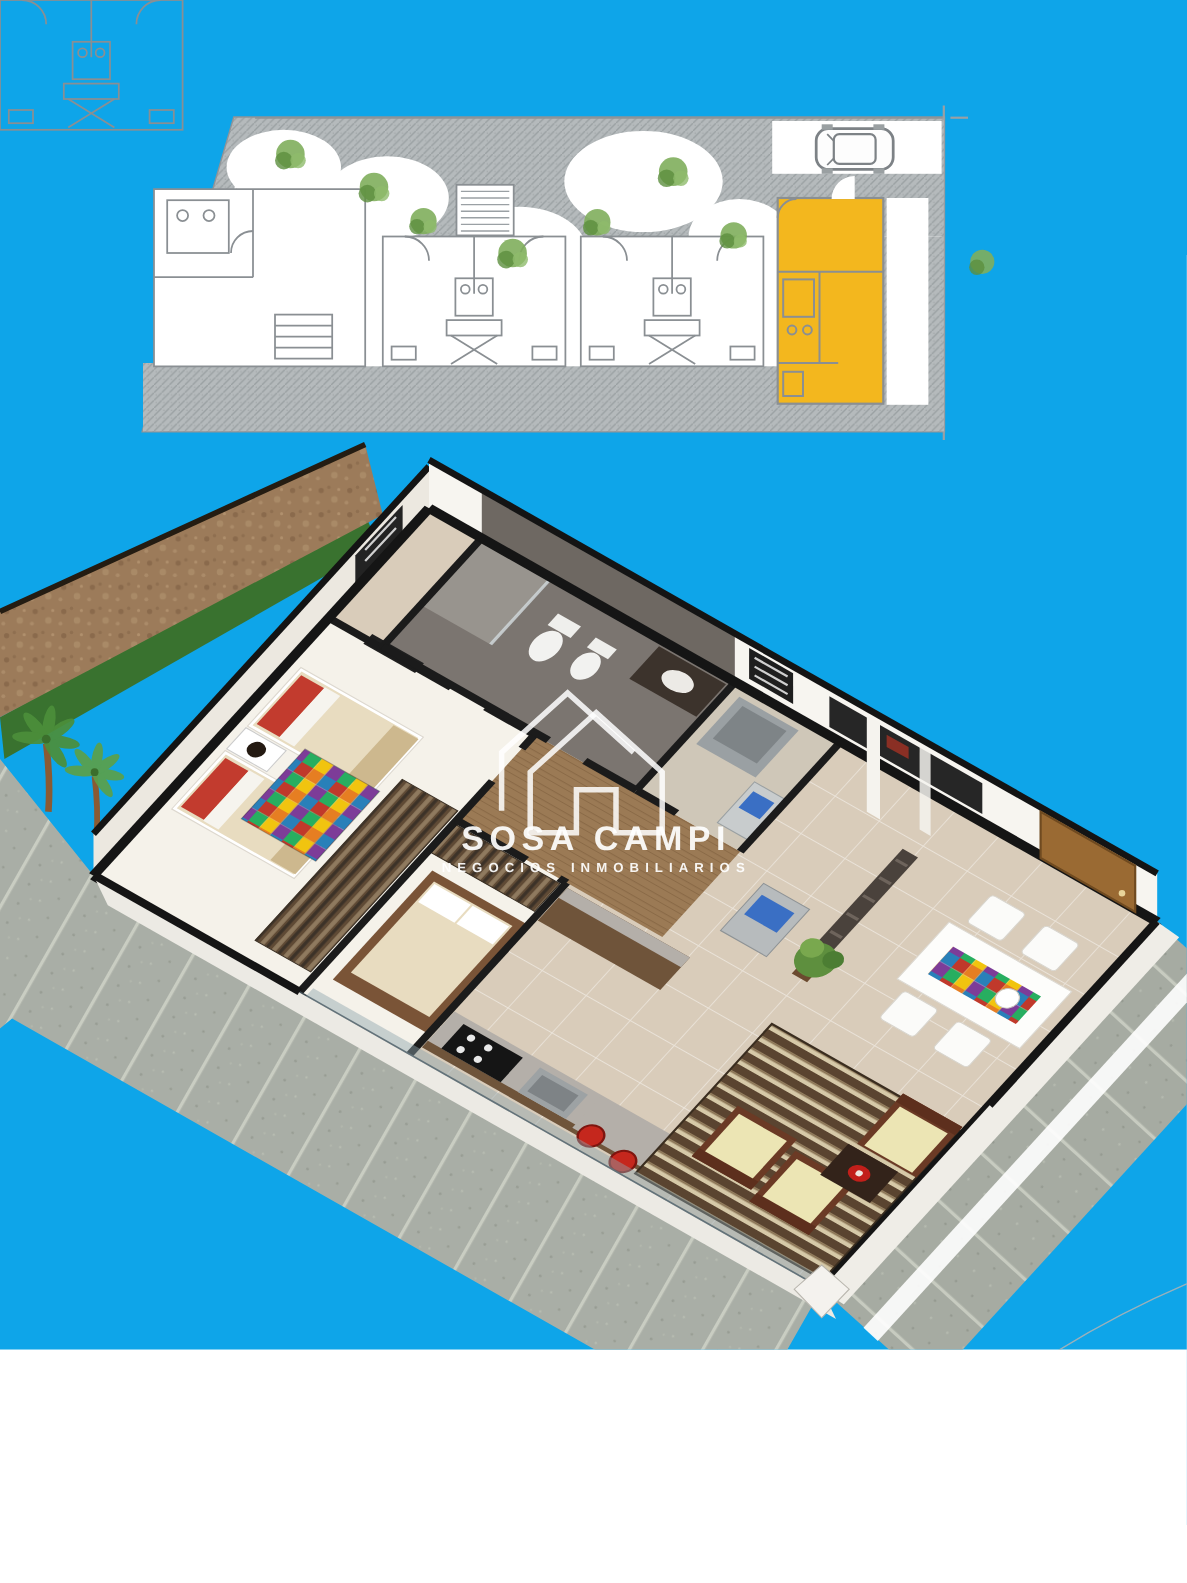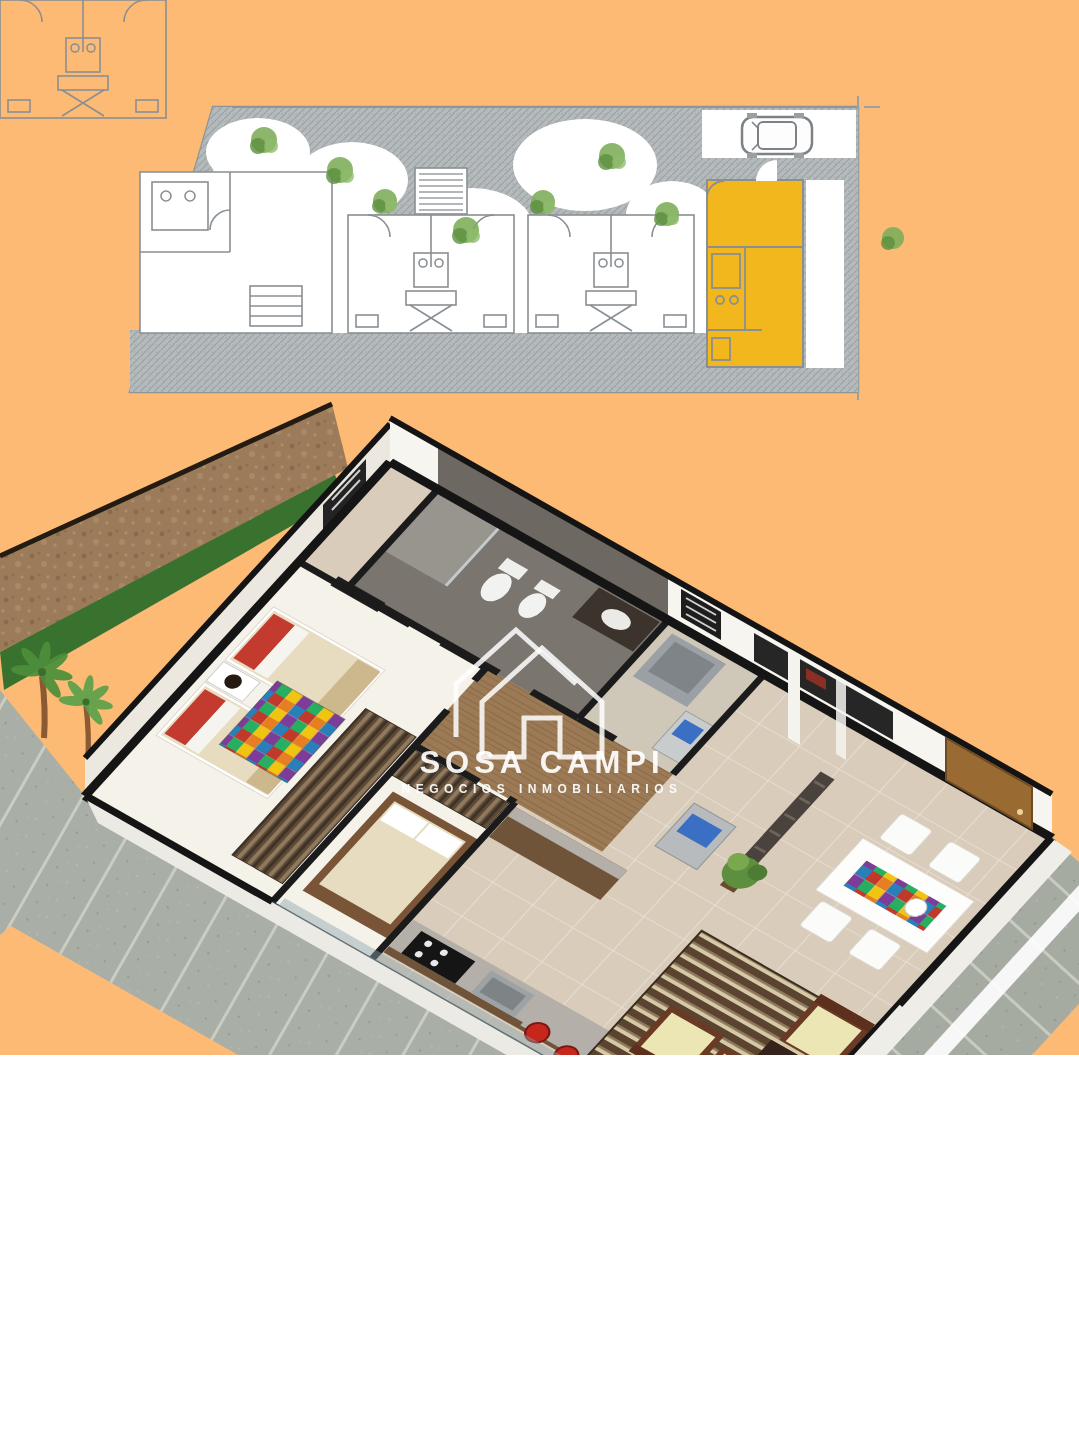--- a/index.html
+++ b/index.html
@@ -1,16 +1,16 @@
 <!DOCTYPE html>
 <html><head>
 <meta charset="utf-8">
 <style>
   html,body{margin:0;padding:0;background:#ffffff;}
-  .page{position:relative;width:1079px;height:1055px;background:#fdba74;overflow:hidden;
+  .page{position:relative;width:1079px;height:1227px;background:#0ea5e9;overflow:hidden;
         font-family:"Liberation Sans", sans-serif;}
   svg{display:block;}
   text{font-family:"Liberation Sans", sans-serif;}
   .brand{font-weight:bold;letter-spacing:5px;font-size:31px;fill:rgba(255,255,255,0.92);}
   .tagline{font-weight:bold;letter-spacing:5.5px;font-size:12px;fill:rgba(255,255,255,0.92);}
 </style>
 </head>
 <body>
 
 <div class="page">

